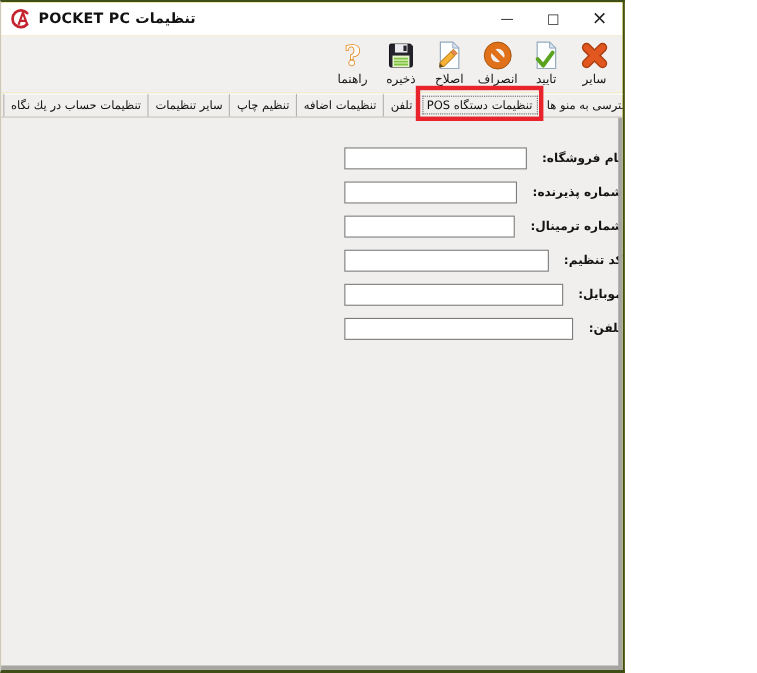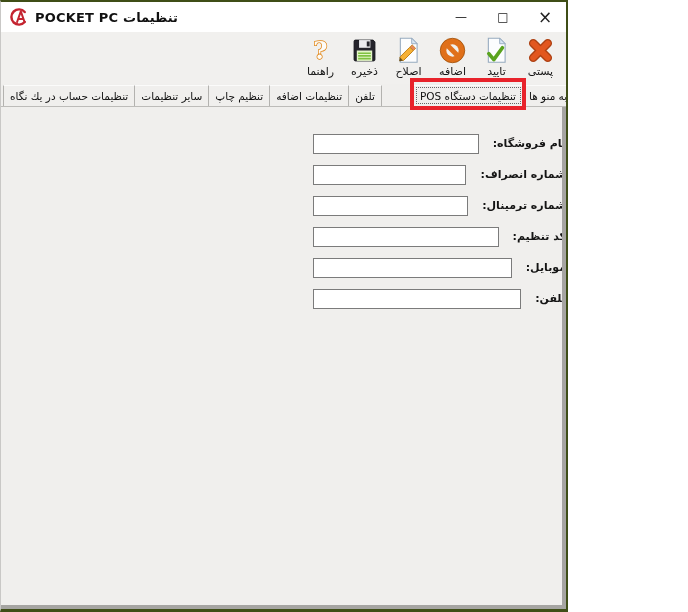--- a/index.html
+++ b/index.html
@@ -30,21 +30,21 @@
   .tool svg{width:29px;height:29px;display:block;}
   .tlabel{font-size:11px;line-height:13px;color:#151515;white-space:nowrap;direction:rtl;}
 
   
   .tabs{height:23px;display:flex;align-items:flex-end;border-bottom:1px solid #bdbcb9;background:#f0efed;padding-left:2px;position:relative;}
   .tab{
     direction:rtl;font-size:10.5px;color:#111;padding:4px 6px 3px;white-space:nowrap;
     border-right:1px solid #b3b2af;border-top:1px solid #fbfbfa;cursor:default;line-height:13px;text-align:center;
   }
   .tab:first-child{border-left:1px solid #b3b2af;}
-  .tab-selected{position:relative;outline:1px dotted #666;outline-offset:-3px;background:#f0efed;margin-left:32px;}
+  .tab-selected{position:relative;outline:1px dotted #666;outline-offset:-3px;background:#f0efed;}
   .red-annotation{
     position:absolute;left:-4px;right:-4px;top:-8px;bottom:-4px;
     border:4px solid #e8232b;pointer-events:none;z-index:6;
   }
   .tab-arrows{margin-left:auto;display:flex;margin-bottom:3px;margin-right:6px;}
   .tab-arrow{width:16px;height:17px;display:flex;align-items:center;justify-content:center;
     font-size:7px;color:#111;background:#f1f0ee;border:1px solid #8f8e8c;cursor:default;}
   .tab-arrow + .tab-arrow{border-left:none;}
 
   
@@ -112,38 +112,38 @@
       <span class="tlabel">اصلاح</span>
     </div>
 
     <div class="tool">
       <svg viewBox="0 0 32 32">
         <circle cx="16" cy="16" r="13.5" fill="#e0701a"></circle>
         <circle cx="16" cy="16" r="13.5" fill="none" stroke="#9e4f07" stroke-width="0.9"></circle>
         <circle cx="16" cy="16" r="6.8" fill="#f1f0ee"></circle>
         <rect x="4" y="13.2" width="24" height="5.6" fill="#e0701a" transform="rotate(45 16 16)"></rect>
       </svg>
-      <span class="tlabel">اضافه</span>
+      <span class="tlabel">انصراف</span>
     </div>
 
     <div class="tool">
       <svg viewBox="0 0 32 32">
         <path d="M7 2.5 h12.5 l6 6 V29 H7 z" fill="#fcfdfe" stroke="#96aabf" stroke-width="1.2"></path>
         <path d="M19.5 2.5 l6 6 h-6 z" fill="#d9e6f4" stroke="#96aabf" stroke-width="1"></path>
         <path d="M7.5 19.5 l5.5 6.5 L22.5 13" fill="none" stroke="#5aa31e" stroke-width="4" stroke-linecap="round" stroke-linejoin="round"></path>
       </svg>
       <span class="tlabel">تایید</span>
     </div>
 
     <div class="tool">
       <svg viewBox="0 0 32 32">
         <path d="M8 8 L24 24 M24 8 L8 24" stroke="#ad4012" stroke-width="9.5" stroke-linecap="round" fill="none"></path>
         <path d="M8 8 L24 24 M24 8 L8 24" stroke="#e2571f" stroke-width="6.5" stroke-linecap="round" fill="none"></path>
       </svg>
-      <span class="tlabel">پستی</span>
+      <span class="tlabel">سایر</span>
     </div>
 
   </div>
 
   <div class="tabs">
     <div class="tab">تنظیمات حساب در یك نگاه</div>
     <div class="tab">سایر تنظیمات</div>
     <div class="tab">تنظیم چاپ</div>
     <div class="tab">تنظیمات اضافه</div>
     <div class="tab">تلفن</div>
@@ -162,21 +162,21 @@
   <div class="content">
     <div class="form">
 
       <div class="form-row">
         <input class="form-input" type="text" value="" style="">
         <span class="form-label">نام فروشگاه:</span>
       </div>
 
       <div class="form-row">
         <input class="form-input" type="text" value="" style="">
-        <span class="form-label">شماره انصراف:</span>
+        <span class="form-label">شماره پذیرنده:</span>
       </div>
 
       <div class="form-row">
         <input class="form-input" type="text" value="" style="">
         <span class="form-label">شماره ترمینال:</span>
       </div>
 
       <div class="form-row">
         <input class="form-input" type="text" value="" style="">
         <span class="form-label">کد تنظیم:</span>

